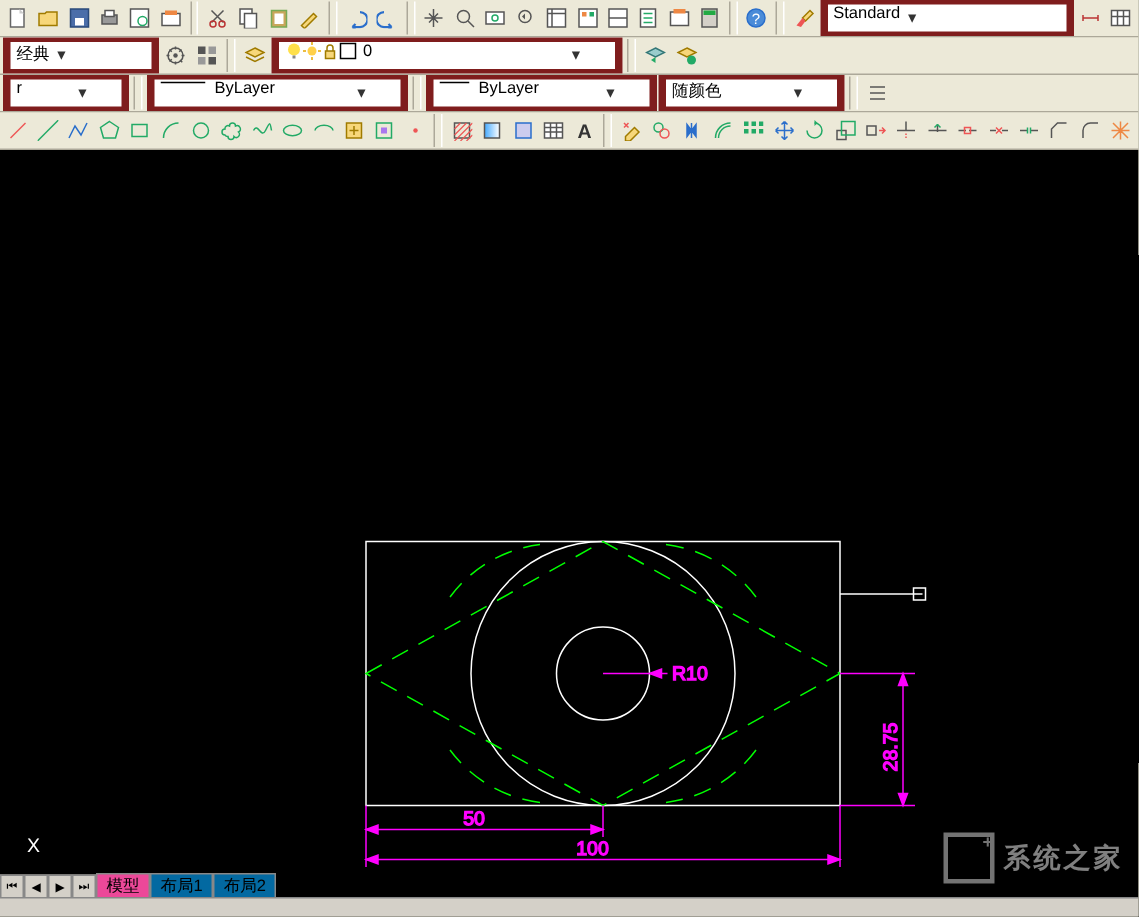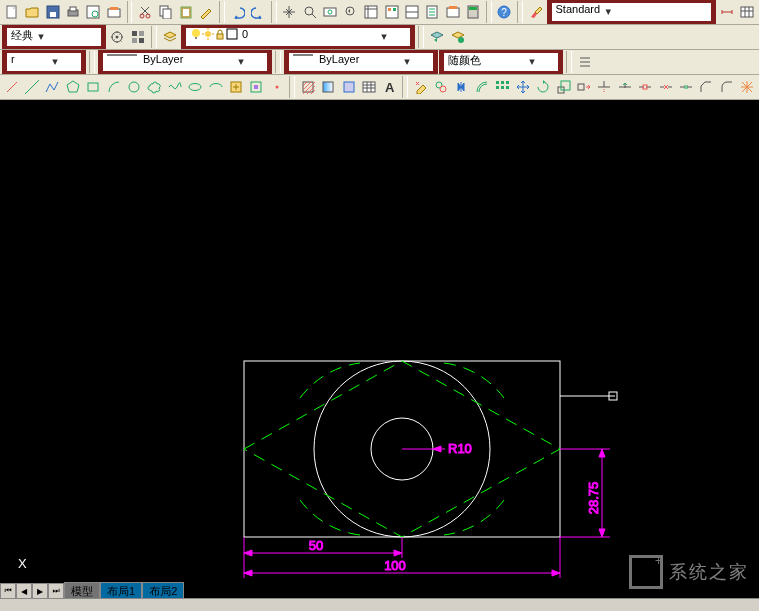--- a/index.html
+++ b/index.html
@@ -9,23 +9,23 @@
   .sep{width:4px;height:22px;border-left:1px solid #aca899;border-right:1px solid #fff;margin:0 2px}
   .combo{display:inline-flex;align-items:flex-start;border:5px solid #7f1d1d;background:#fff;height:18px;padding:0 20px 0 4px;font-size:11px}
   .triw{width:12px;height:16px;display:inline-flex;align-items:center;justify-content:center;color:#333;margin-left:2px}
   svg{display:block}
   .canvas-wrap{flex:1;position:relative;background:#000}
   .canvas-wrap svg{width:100%;height:100%}
   .tabs{position:absolute;left:0;bottom:12px;display:flex;align-items:flex-end;height:18px;font-size:11px}
   .tab-btns{display:flex}
   .tab-btns button{width:16px;height:16px;border:1px solid #888;background:#d4d0c8;font-size:8px;display:inline-flex;align-items:center;justify-content:center;padding:0}
   .tab{border:1px solid #888;border-bottom:none;background:#0369a1;padding:0 6px;height:16px;line-height:16px;border-radius:0}
-  .tab.active{background:#737373}
+  .tab.active{background:#ec4899}
   .scroll-h{position:absolute;left:0;right:0;bottom:0;height:12px;background:#d4d0c8;border-top:1px solid #888}
-  .watermark{position:absolute;right:10px;bottom:22px;color:#fff;opacity:0.5;font-size:18px;font-weight:normal;display:flex;align-items:center;gap:6px;letter-spacing:2px;font-family:"Microsoft YaHei",sans-serif}
+  .watermark{position:absolute;right:10px;bottom:22px;color:#fff;opacity:0.5;font-size:18px;font-weight:bold;display:flex;align-items:center;gap:6px;letter-spacing:2px;font-family:"Microsoft YaHei",sans-serif}
   .watermark .logo{width:28px;height:28px;border:3px solid #fff;position:relative;opacity:.9}
   .watermark .logo::after{content:"+";position:absolute;top:-4px;right:-4px;font-size:12px;color:#fff}
 </style>
 </head>
 <body>
 
 <div class="app">
 
   <div class="tb">
     <button class="ic">

